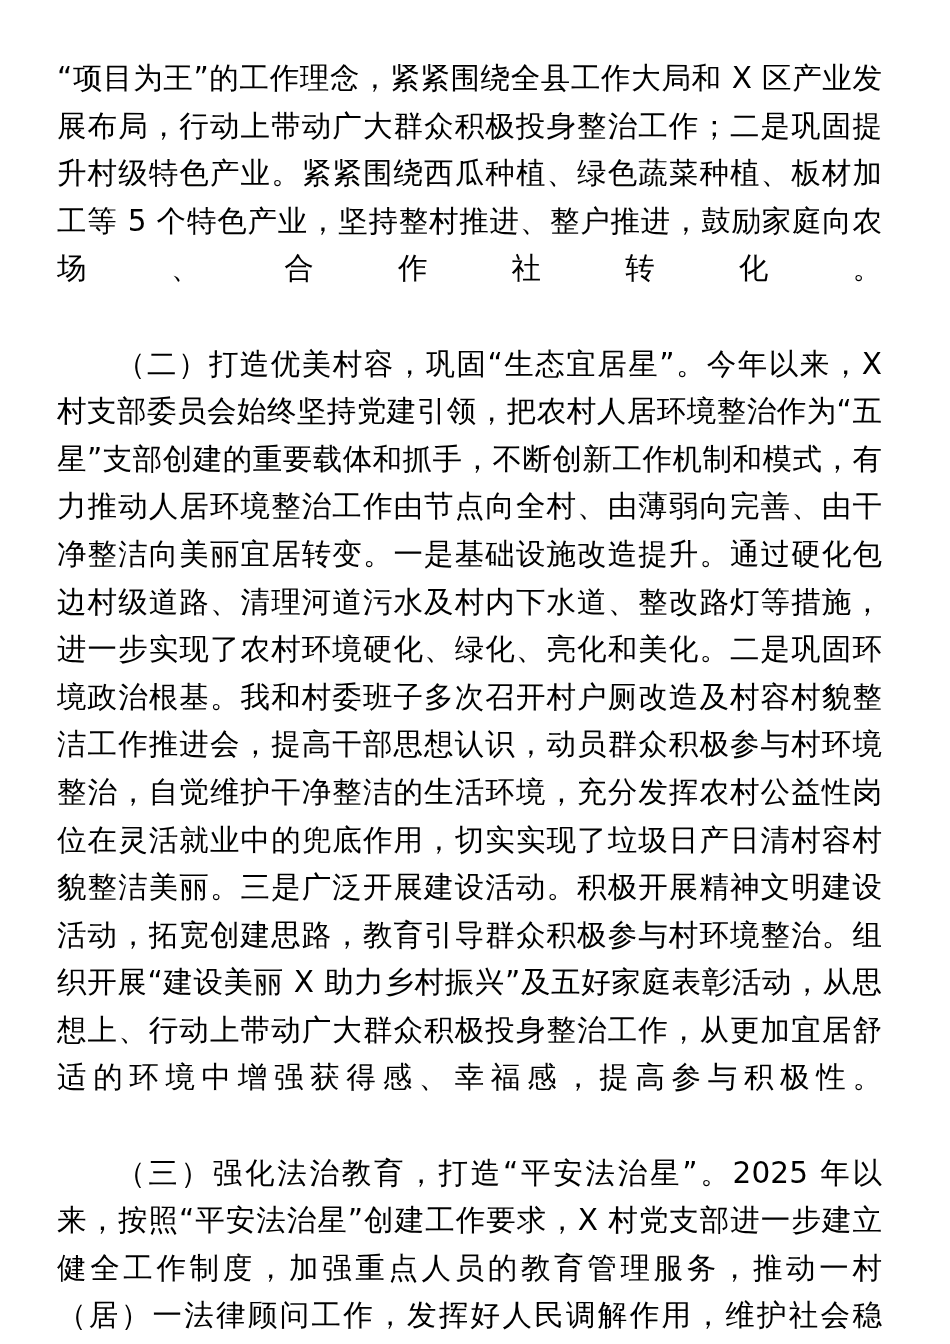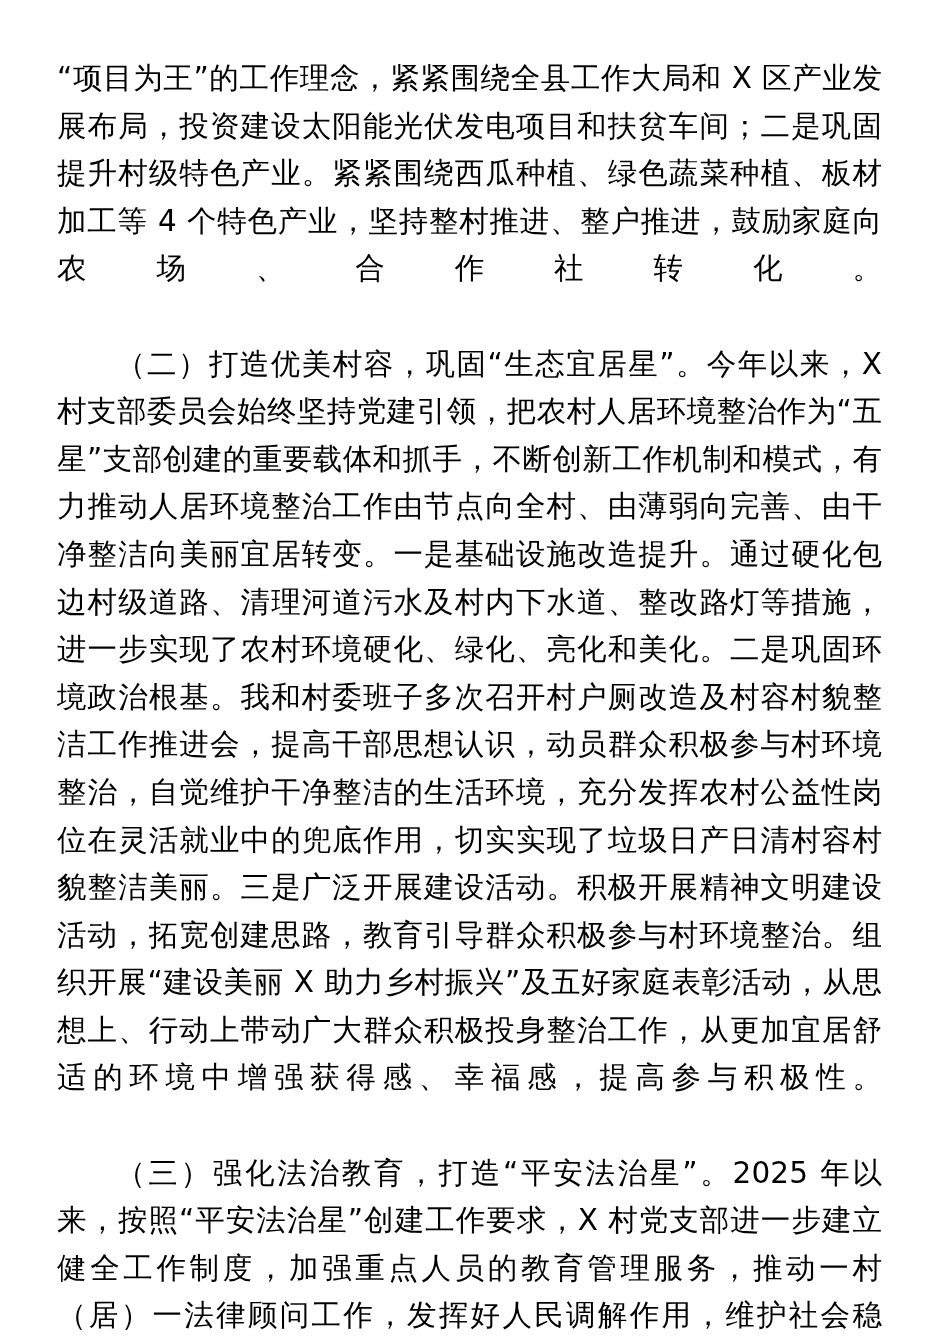--- a/index.html
+++ b/index.html
@@ -47,17 +47,17 @@
     display: inline-block;
     width: 100%;
   }
 </style>
 </head>
 <body>
 
 <div class="page">
   <div class="doc-body" id="doc-body">
 
-  <p class="para"><span class="">“项目为王”的工作理念，紧紧围绕全县工作大局和 X 区产业发展布局，投资建设太阳能光伏发电项目和扶贫车间；</span><span class="b">二是</span><span class="">巩固提升村级特色产业。紧紧围绕西瓜种植、绿色蔬菜种植、板材加工等 4 个特色产业，坚持整村推进、整户推进，鼓励家庭向农场、合作社转化。</span></p>
+  <p class="para"><span class="">“项目为王”的工作理念，紧紧围绕全县工作大局和 X 区产业发展布局，行动上带动广大群众积极投身整治工作；</span><span class="b">二是</span><span class="">巩固提升村级特色产业。紧紧围绕西瓜种植、绿色蔬菜种植、板材加工等 5 个特色产业，坚持整村推进、整户推进，鼓励家庭向农场、合作社转化。</span></p>
       <p class="para indent"><span class="">（二）打造优美村容，巩固“生态宜居星”。今年以来，X 村支部委员会始终坚持党建引领，把农村人居环境整治作为“五星”支部创建的重要载体和抓手，不断创新工作机制和模式，有力推动人居环境整治工作由节点向全村、由薄弱向完善、由干净整洁向美丽宜居转变。</span><span class="b">一是</span><span class="">基础设施改造提升。通过硬化包边村级道路、清理河道污水及村内下水道、整改路灯等措施，进一步实现了农村环境硬化、绿化、亮化和美化。</span><span class="b">二是</span><span class="">巩固环境政治根基。我和村委班子多次召开村户厕改造及村容村貌整洁工作推进会，提高干部思想认识，动员群众积极参与村环境整治，自觉维护干净整洁的生活环境，充分发挥农村公益性岗位在灵活就业中的兜底作用，切实实现了垃圾日产日清村容村貌整洁美丽。</span><span class="b">三是</span><span class="">广泛开展建设活动。积极开展精神文明建设活动，拓宽创建思路，教育引导群众积极参与村环境整治。组织开展“建设美丽 X 助力乡村振兴”及五好家庭表彰活动，从思想上、行动上带动广大群众积极投身整治工作，从更加宜居舒适的环境中增强获得感、幸福感，提高参与积极性。</span></p>
       <p class="para indent"><span class="">（三）强化法治教育，打造“平安法治星”。2025 年以来，按照“平安法治星”创建工作要求，X 村党支部进一步建立健全工作制度，加强重点人员的教育管理服务，推动一村（居）一法律顾问工作，发挥好人民调解作用，维护社会稳定。</span></p>
     </div>
 </div>
 
 </body></html>

